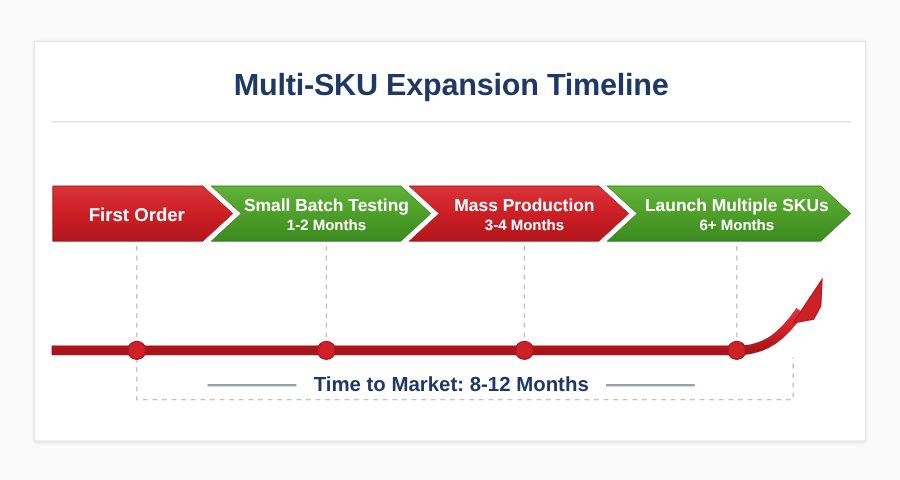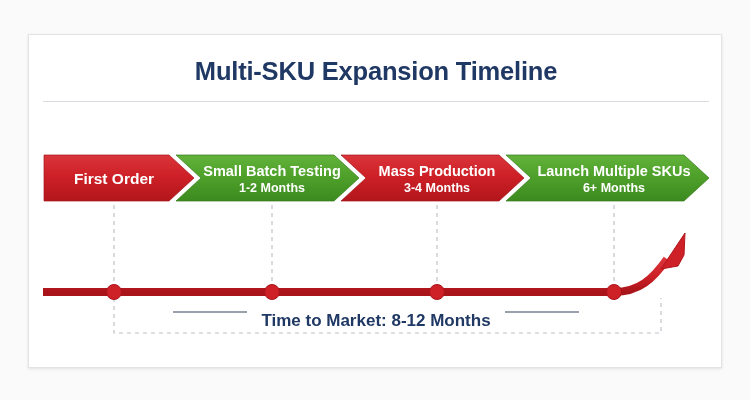--- a/index.html
+++ b/index.html
@@ -101,21 +101,21 @@
     pointer-events: none;
   }
 
   
   .footer {
     position: absolute;
     left: 0;
     top: 276px;
     width: 694px;
     display: flex;
-    align-items: flex-start;
+    align-items: center;
     justify-content: center;
     gap: 14px;
   }
   .footer-rule {
     width: 74px;
     height: 1.5px;
     background: #9aa1ad;
   }
   .footer-text {
     font-size: 17px;

